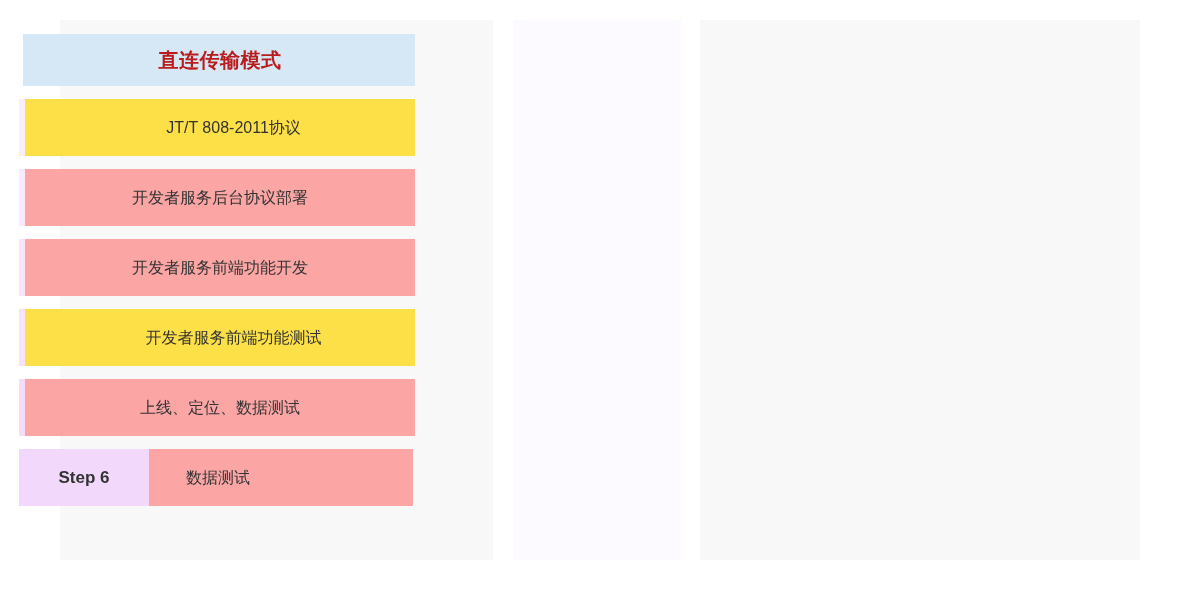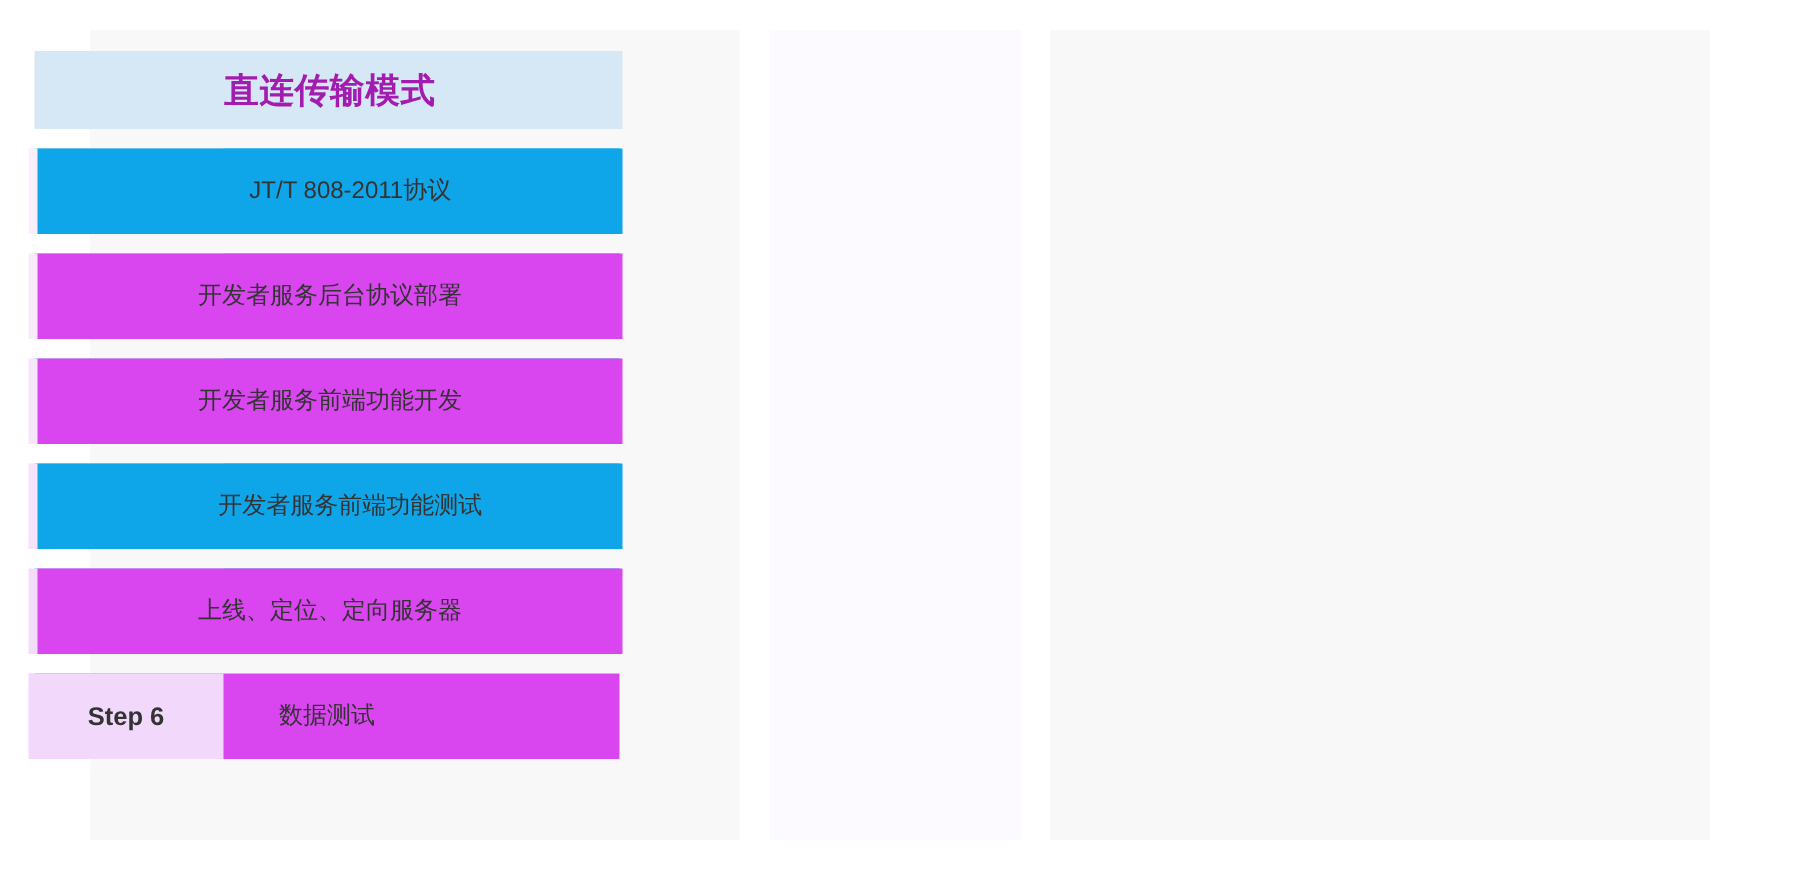--- a/index.html
+++ b/index.html
@@ -40,40 +40,40 @@
   .col-left   { left: 23px;  width: 390px; }
   .col-middle { left: 19px;  width: 130px; }
   .col-right  { left: 25px;  width: 390px; }
 
   
   .mode-header {
     height: 52px;
     line-height: 52px;
     text-align: center;
     background: #d6e8f5;
-    color: #a21caf;
-    font-size: 23px;
+    color: #b91c1c;
+    font-size: 20px;
     font-weight: bold;
     letter-spacing: 0.5px;
     margin-bottom: 13px;
   }
 
   
   .row {
     height: 57px;
     line-height: 57px;
     text-align: center;
     font-size: 16px;
     color: #333333;
     margin-bottom: 13px;
     white-space: nowrap;
     overflow: hidden;
   }
-  .row.shade-dark  { background: #0ea5e9; padding-left: 27px; }
-  .row.shade-light { background: #d946ef; }
+  .row.shade-dark  { background: #fde047; padding-left: 27px; }
+  .row.shade-light { background: #fca5a5; }
 
   
   .step {
     height: 57px;
     line-height: 57px;
     text-align: center;
     font-size: 17px;
     font-weight: bold;
     color: #333333;
     margin-bottom: 13px;
@@ -117,16 +117,16 @@
   </div>
 
   <div class="panel panel-right"></div>
   <div class="col col-right">
     <div class="mode-header">直连传输模式</div>
 
     <div class="row shade-dark">JT/T 808-2011协议</div>
     <div class="row shade-light">开发者服务后台协议部署</div>
     <div class="row shade-light">开发者服务前端功能开发</div>
     <div class="row shade-dark">开发者服务前端功能测试</div>
-    <div class="row shade-light">上线、定位、定向服务器</div>
+    <div class="row shade-light">上线、定位、数据测试</div>
   </div>
 
 </div>
 
 </body></html>

